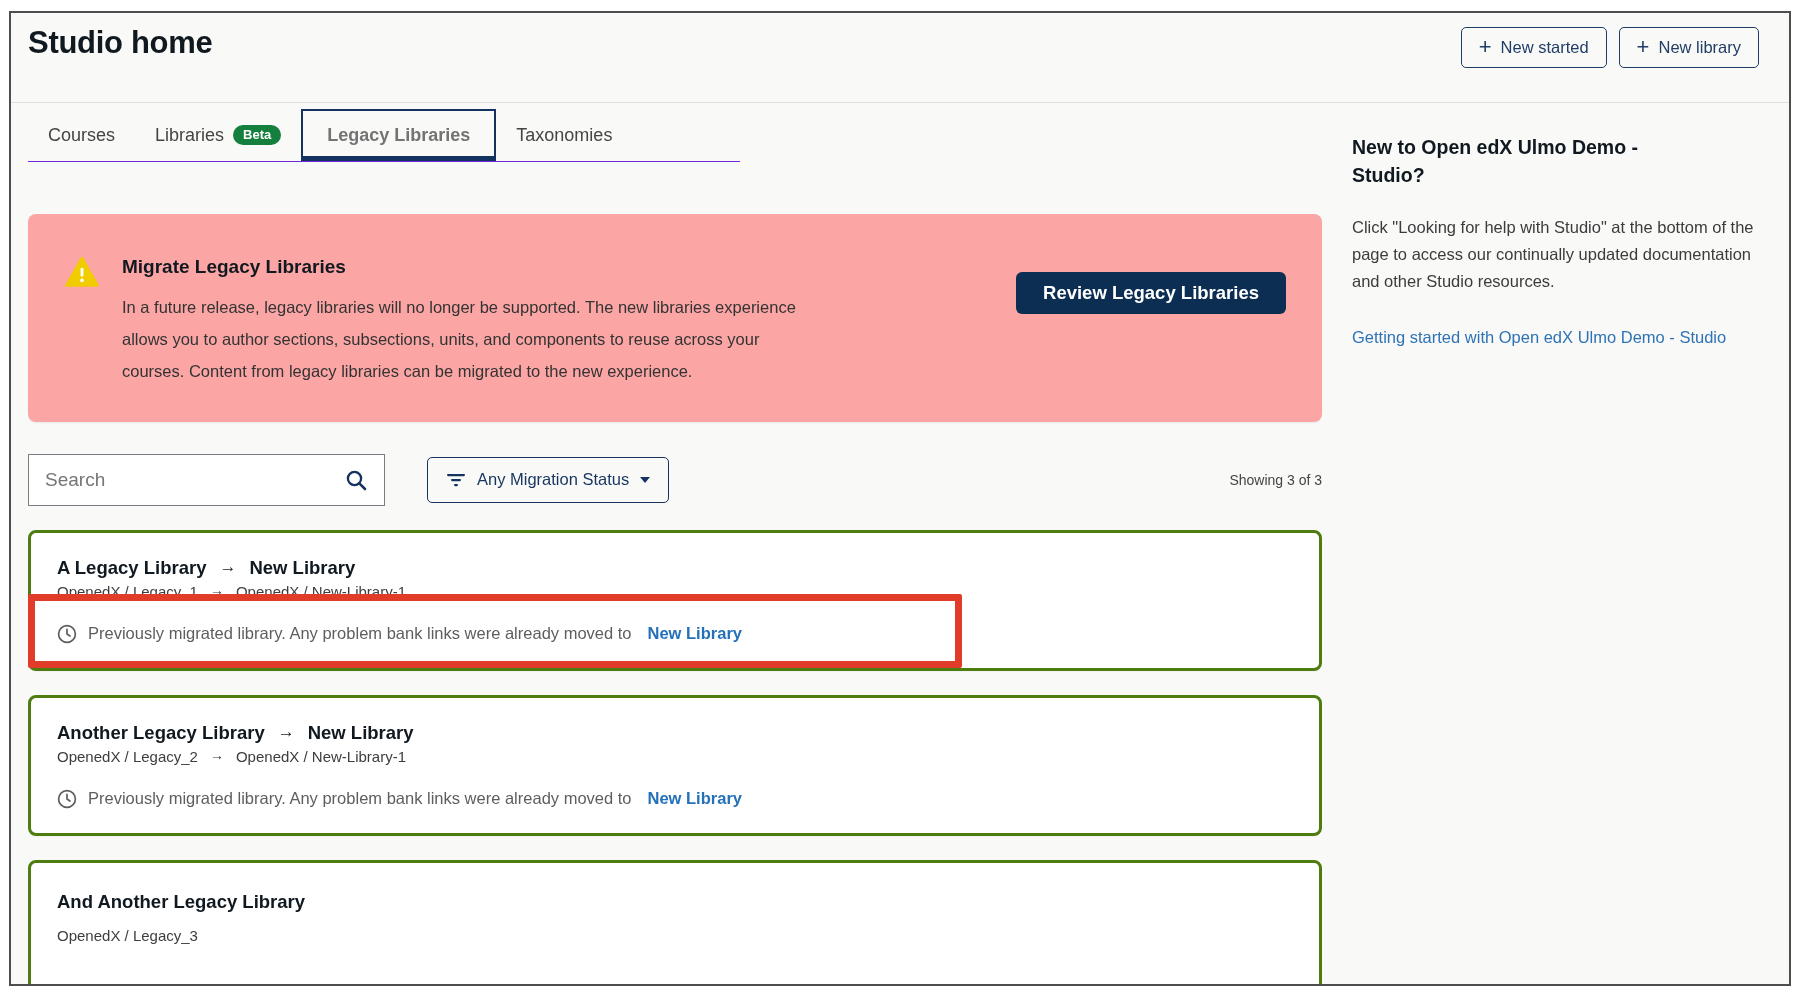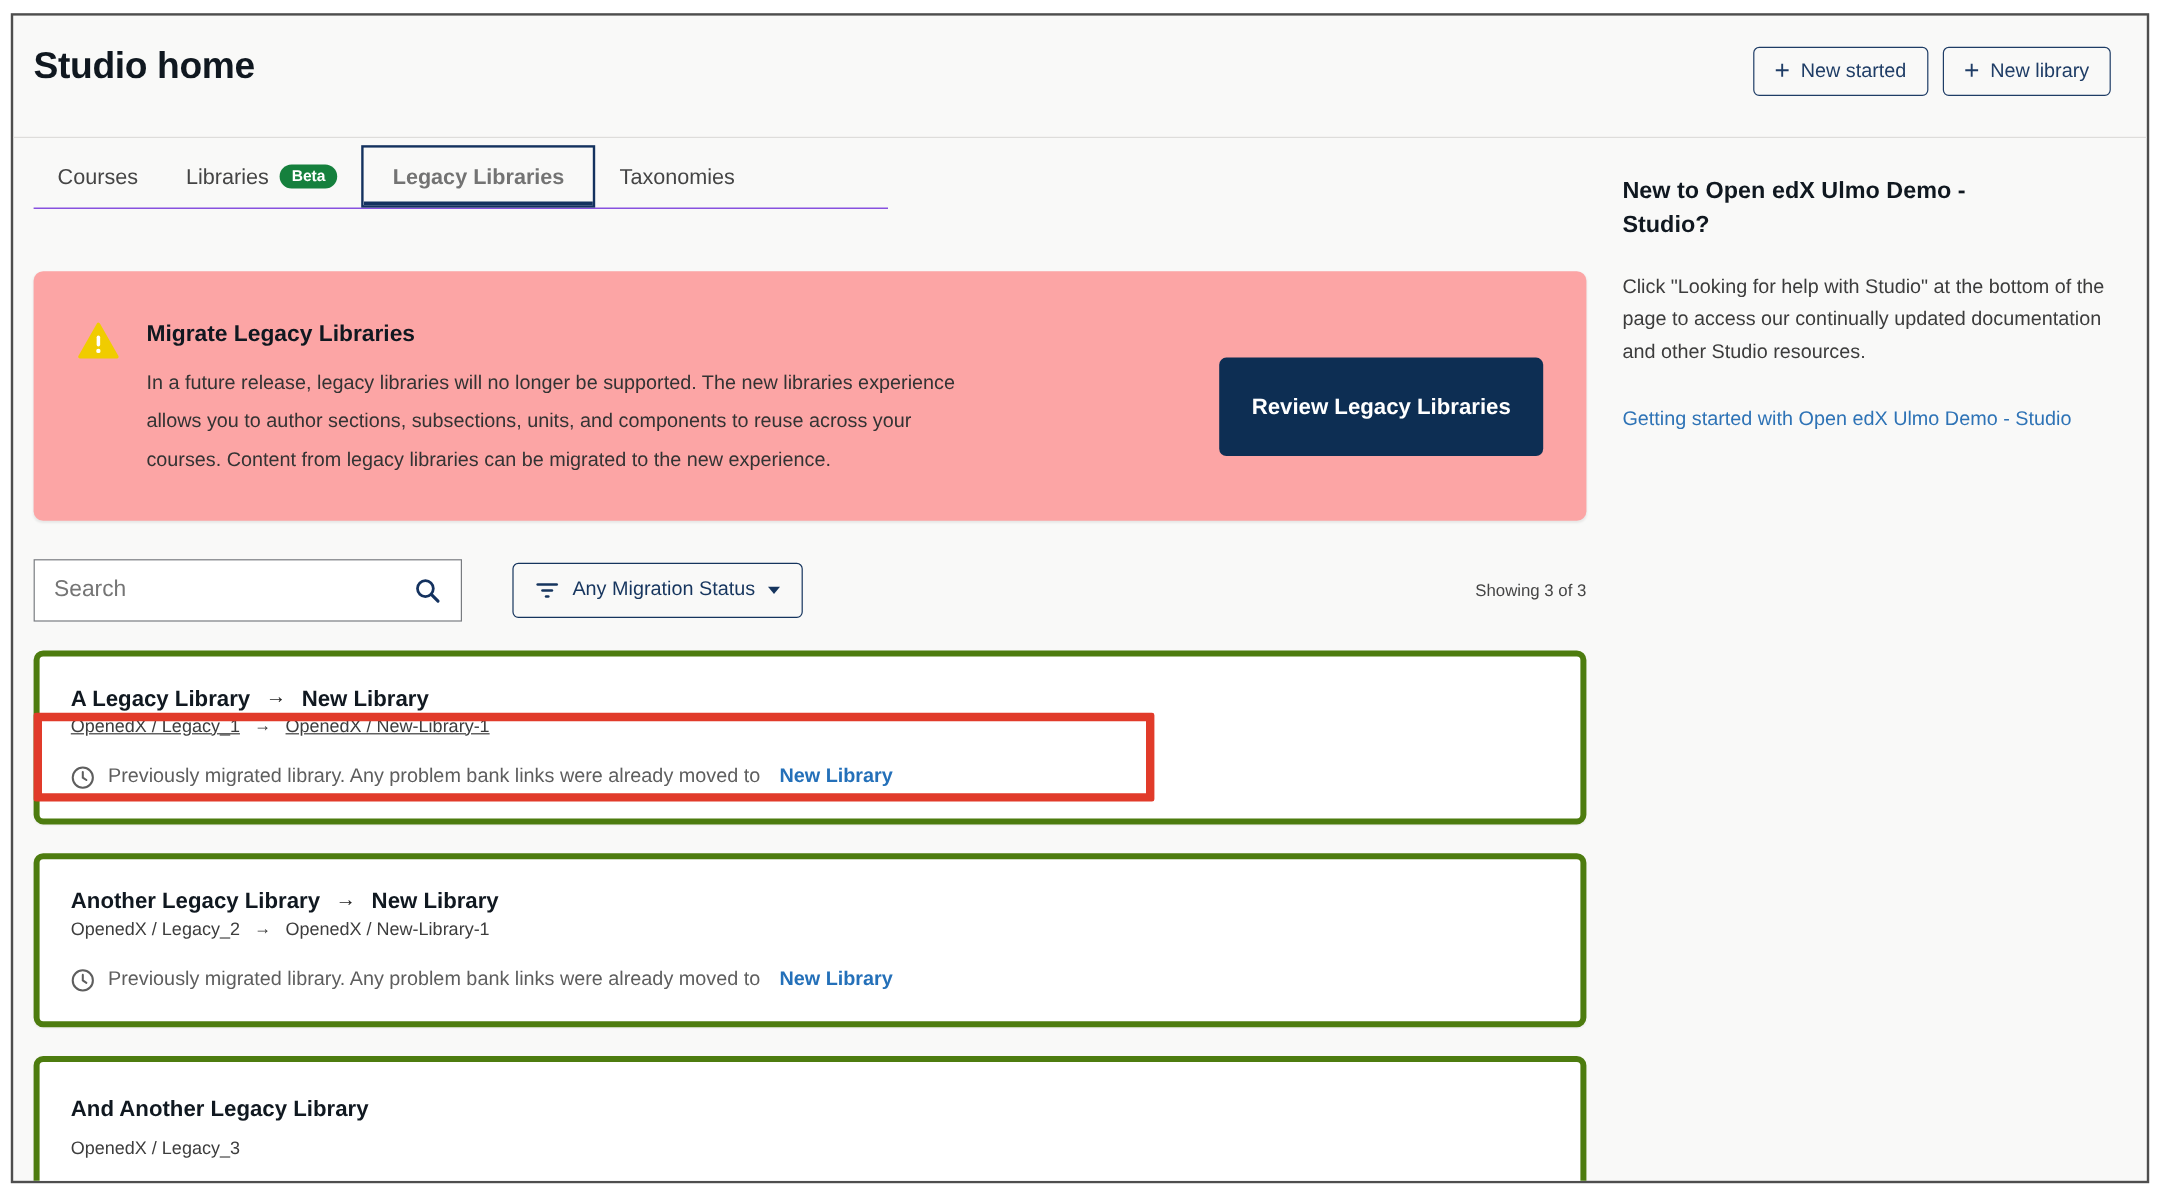--- a/index.html
+++ b/index.html
@@ -4,21 +4,21 @@
 <style>
   * { box-sizing: border-box; margin: 0; padding: 0; }
   html,body { width:1800px; height:1002px; background:#ffffff; font-family:"Liberation Sans", sans-serif; position:relative; overflow:hidden; }
 
   .window {
     position:absolute; left:9px; top:11px; width:1782px; height:975px;
     border:2.5px solid #4e4e4e; background:#f9f9f8; overflow:hidden;
   }
 
   
-  .header { display:flex; align-items:flex-start; justify-content:space-between; padding:24px 30px 0 17px; }
+  .header { display:flex; align-items:flex-start; justify-content:space-between; padding:12px 30px 0 17px; }
   .page-title { font-size:31px; font-weight:bold; color:#101820; letter-spacing:-0.3px; }
   .header-actions { display:flex; gap:12px; margin-top:2px; }
   .btn-outline {
     display:flex; align-items:center; gap:9px; height:41px; padding:0 17px;
     border:1.5px solid #1f3d66; border-radius:5px; background:transparent;
     color:#1f3d66; font-size:16.5px; font-weight:500; cursor:pointer; font-family:inherit;
   }
   .btn-outline .plus { font-size:22px; font-weight:400; line-height:1; margin-top:-2px; }
   .header-divider { border-bottom:1px solid #dedddb; margin-top:34px; }
 
@@ -42,22 +42,22 @@
   
   .alert {
     margin-top:52px; background:#fca5a5; border-radius:8px; padding:34px 36px;
     display:flex; align-items:flex-start; box-shadow:0 1px 2px rgba(0,0,0,0.07);
   }
   .warn-icon { width:36px; height:32px; flex:none; margin-top:8px; }
   .alert-text { margin-left:22px; width:700px; }
   .alert-title { font-size:19px; font-weight:bold; color:#101820; margin-top:8px; }
   .alert-body { margin-top:14px; font-size:16.5px; color:#333; line-height:1.93; max-width:690px; }
   .btn-primary {
-    margin-left:auto; margin-top:38px; background:#0d2e53; color:#fff; border:none;
-    font-size:18.5px; font-weight:600; padding:30px 27px; border-radius:6px; cursor:pointer;
+    margin-left:auto; margin-top:24px; background:#0d2e53; color:#fff; border:none;
+    font-size:18.5px; font-weight:600; padding:10px 27px; border-radius:6px; cursor:pointer;
     font-family:inherit; white-space:nowrap;
   }
 
   
   .toolbar { display:flex; align-items:center; margin-top:32px; }
   .search-box {
     width:357px; height:52px; background:#fff; border:1.5px solid #797c80;
     display:flex; align-items:center; padding:0 16px;
   }
   .search-box input {
@@ -68,21 +68,21 @@
     margin-left:42px; height:46px; display:flex; align-items:center; gap:11px;
     border:1.5px solid #16355e; border-radius:5px; background:transparent; padding:0 18px;
     color:#16355e; font-size:16.5px; font-weight:500; cursor:pointer; font-family:inherit;
   }
   .caret { width:0; height:0; border-left:5.5px solid transparent; border-right:5.5px solid transparent; border-top:6.5px solid #16355e; margin-top:1px; }
   .results-count { margin-left:auto; font-size:14px; color:#454545; }
 
   
   .cards { margin-top:24px; }
   .card {
-    background:#fff; border:5px solid #4d7c0f; border-radius:8px;
+    background:#fff; border:3px solid #4d7c0f; border-radius:8px;
     padding:24px 26px; margin-bottom:24px; box-shadow:0 1px 1px rgba(0,0,0,0.03);
   }
   .card-title { display:flex; align-items:center; gap:13px; font-size:18.5px; font-weight:bold; color:#101820; }
   .card-title .arrow { font-size:17px; font-weight:400; color:#222; margin-top:-2px; }
   .card-sub { margin-top:4px; font-size:15px; color:#3d3d3d; display:flex; align-items:center; gap:12px; }
   .card-sub .arrow { font-size:14px; color:#333; margin-top:-2px; }
   .card-sub.underlined span.key { text-decoration:underline; }
   .card-status { margin-top:24px; display:flex; align-items:center; gap:11px; font-size:16.5px; color:#5e5e5e; }
   .card-status .status-link { color:#2470b9; font-weight:bold; margin-left:5px; text-decoration:none; }
   .clock { width:20px; height:20px; flex:none; }

